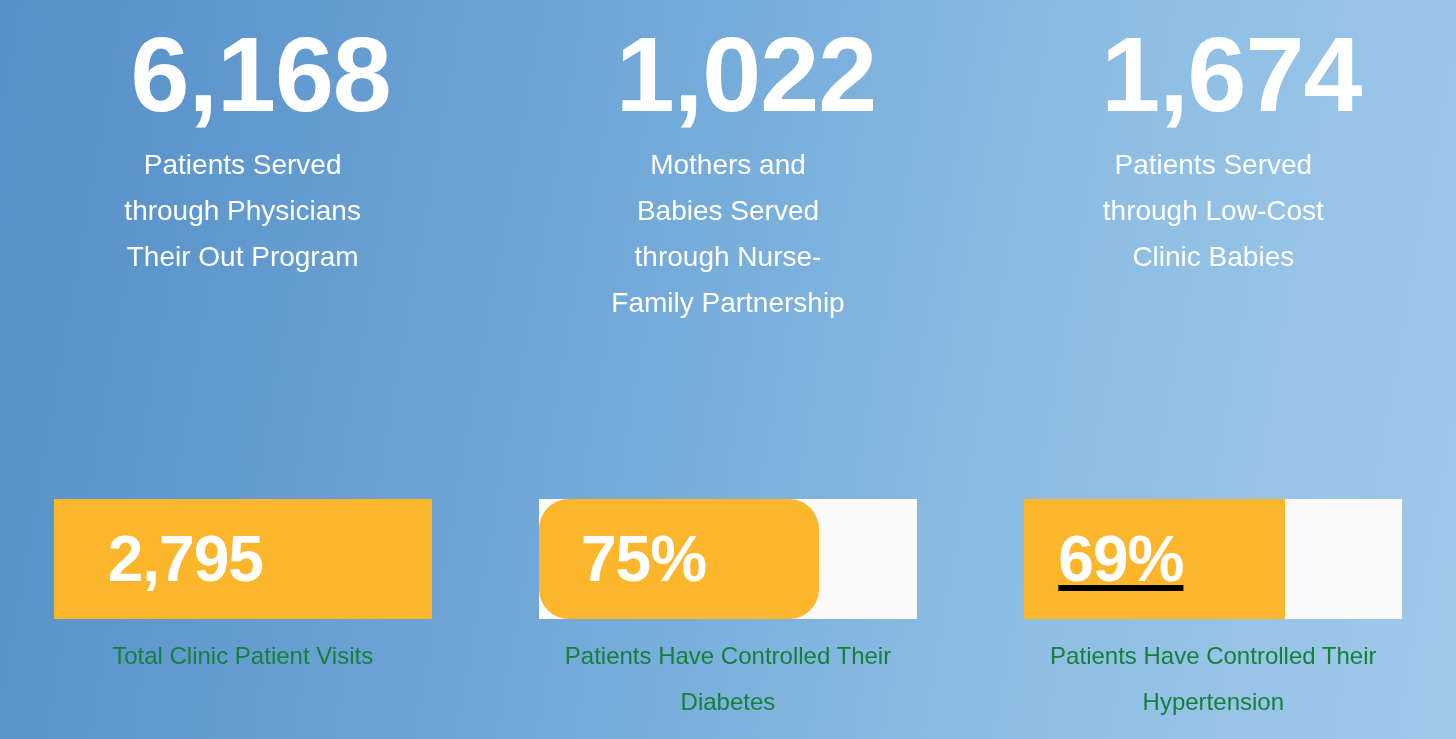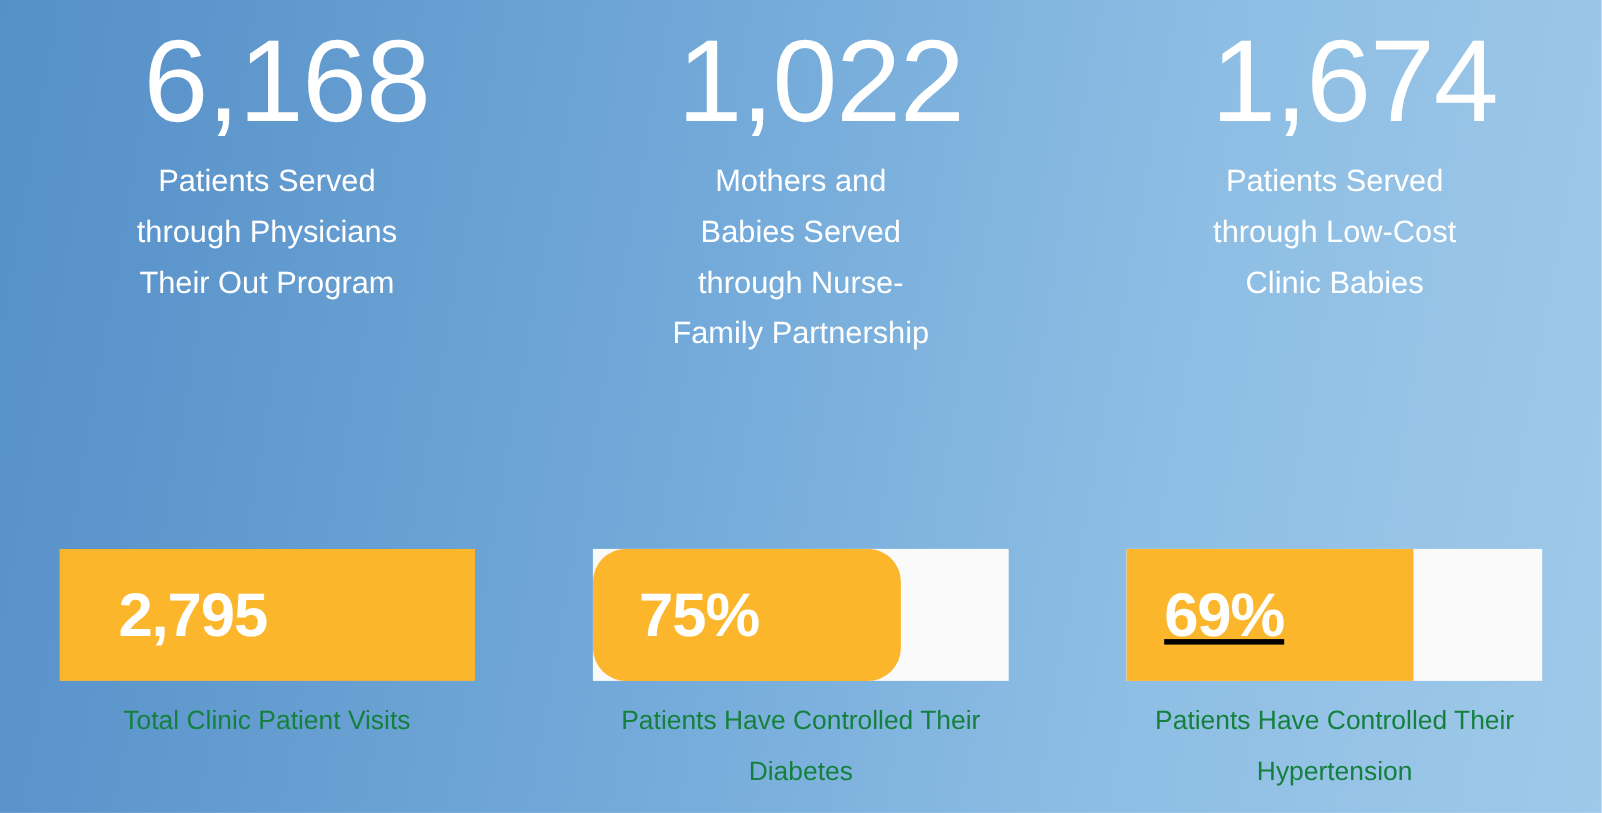--- a/index.html
+++ b/index.html
@@ -35,21 +35,21 @@
     flex: 1 1 0;
     display: flex;
     flex-direction: column;
     align-items: center;
     padding-top: 18px;
     box-sizing: border-box;
   }
   .stat-value {
     font-size: 106px;
     line-height: 112px;
-    font-weight: 400;
+    font-weight: 700;
     color: #ffffff;
     letter-spacing: -1px;
     text-align: center;
     white-space: nowrap;
     margin-left: 36px;
   }
   .stat-label {
     margin-top: 12px;
     font-size: 28px;
     line-height: 46px;
@@ -91,21 +91,21 @@
     position: absolute;
     top: 0;
     left: 0;
     height: 120px;
     background: #fbb62c;
     display: flex;
     align-items: center;
     box-sizing: border-box;
   }
   .bar-number {
-    font-size: 56px;
+    font-size: 64px;
     line-height: 80px;
     font-weight: 700;
     color: #ffffff;
     letter-spacing: -1px;
     white-space: nowrap;
     padding-left: 54px;
   }
   .bar-col.col-2 .bar-number { padding-left: 42px; }
   .bar-col.col-3 .bar-number { padding-left: 34px; }
   .bar-label {

